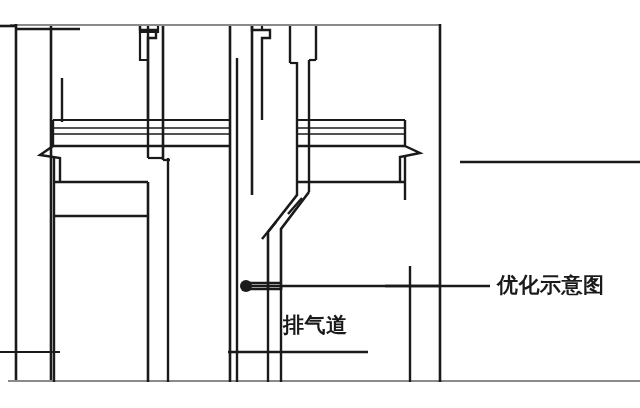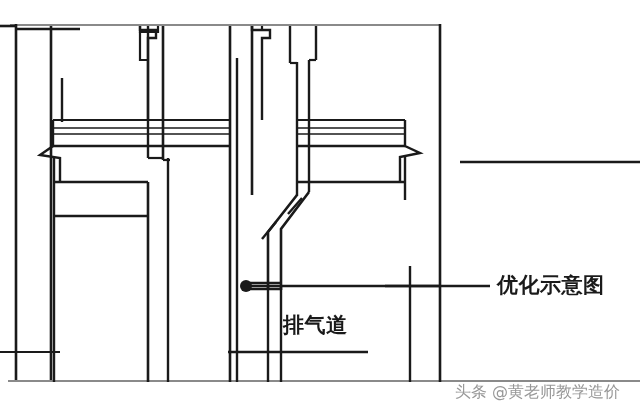--- a/index.html
+++ b/index.html
@@ -212,15 +212,14 @@
     <g>
       <line x1="385" y1="286" x2="490" y2="286" stroke="#1a1a1a" stroke-width="2.4"></line>
     </g>
 
   </svg>
 
   <div class="label" id="label-optimized">优化示意图</div>
 
   <div class="label" id="label-vent-duct">排气道</div>
 
-  <div id="watermark">头条 @黄老师教学造价</div>
 
 </div>
 
 </body></html>

